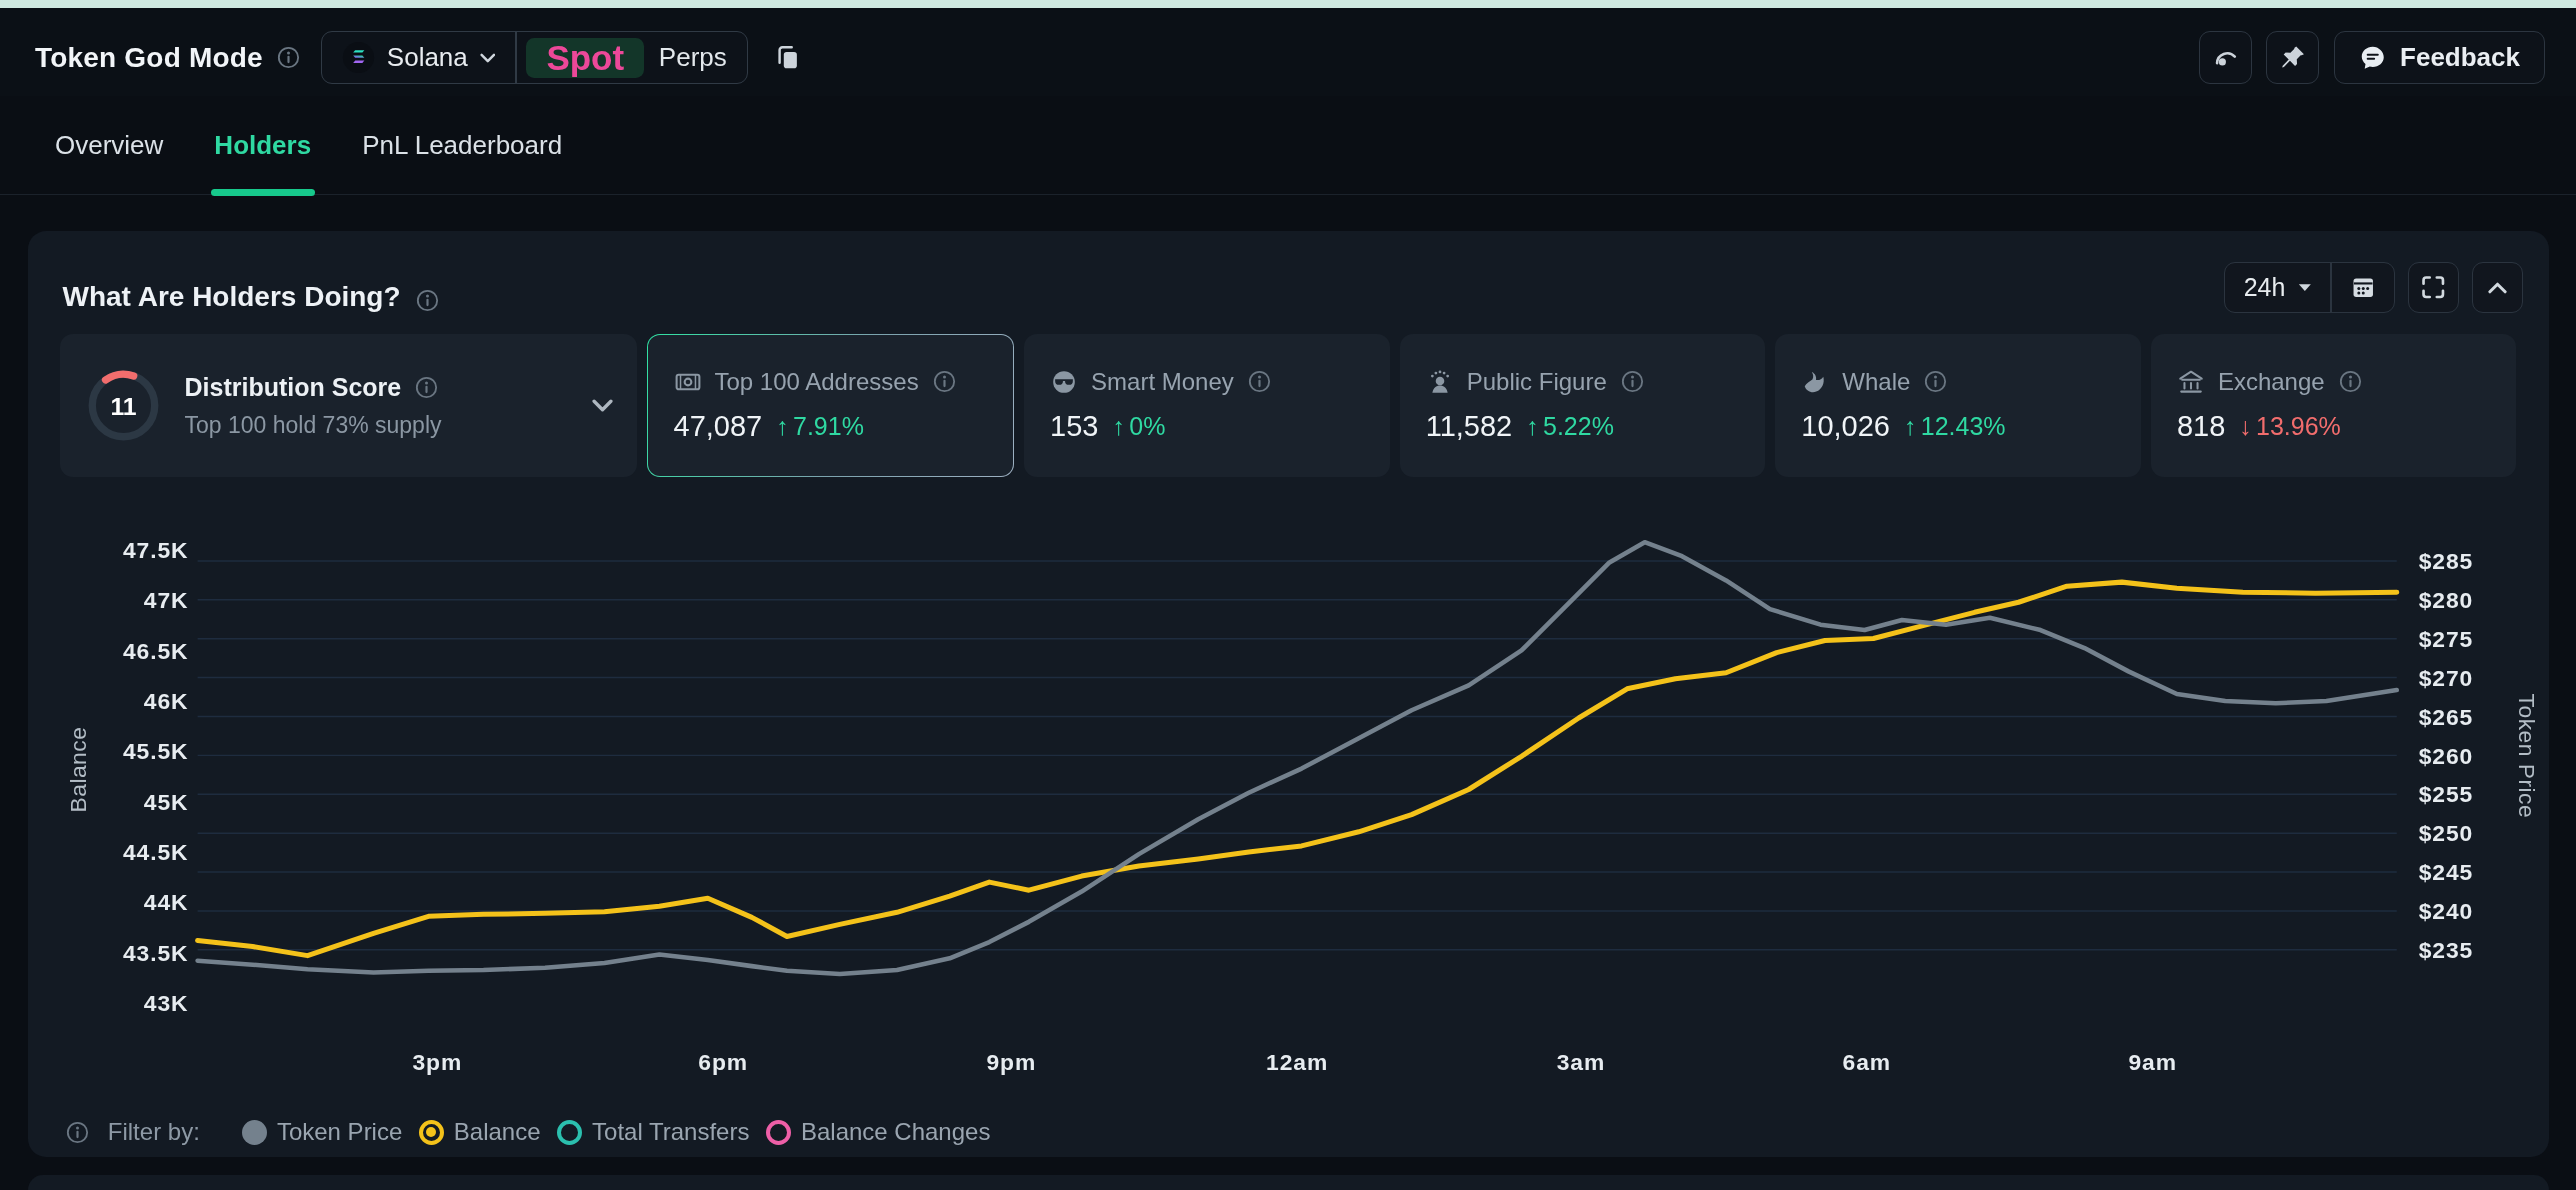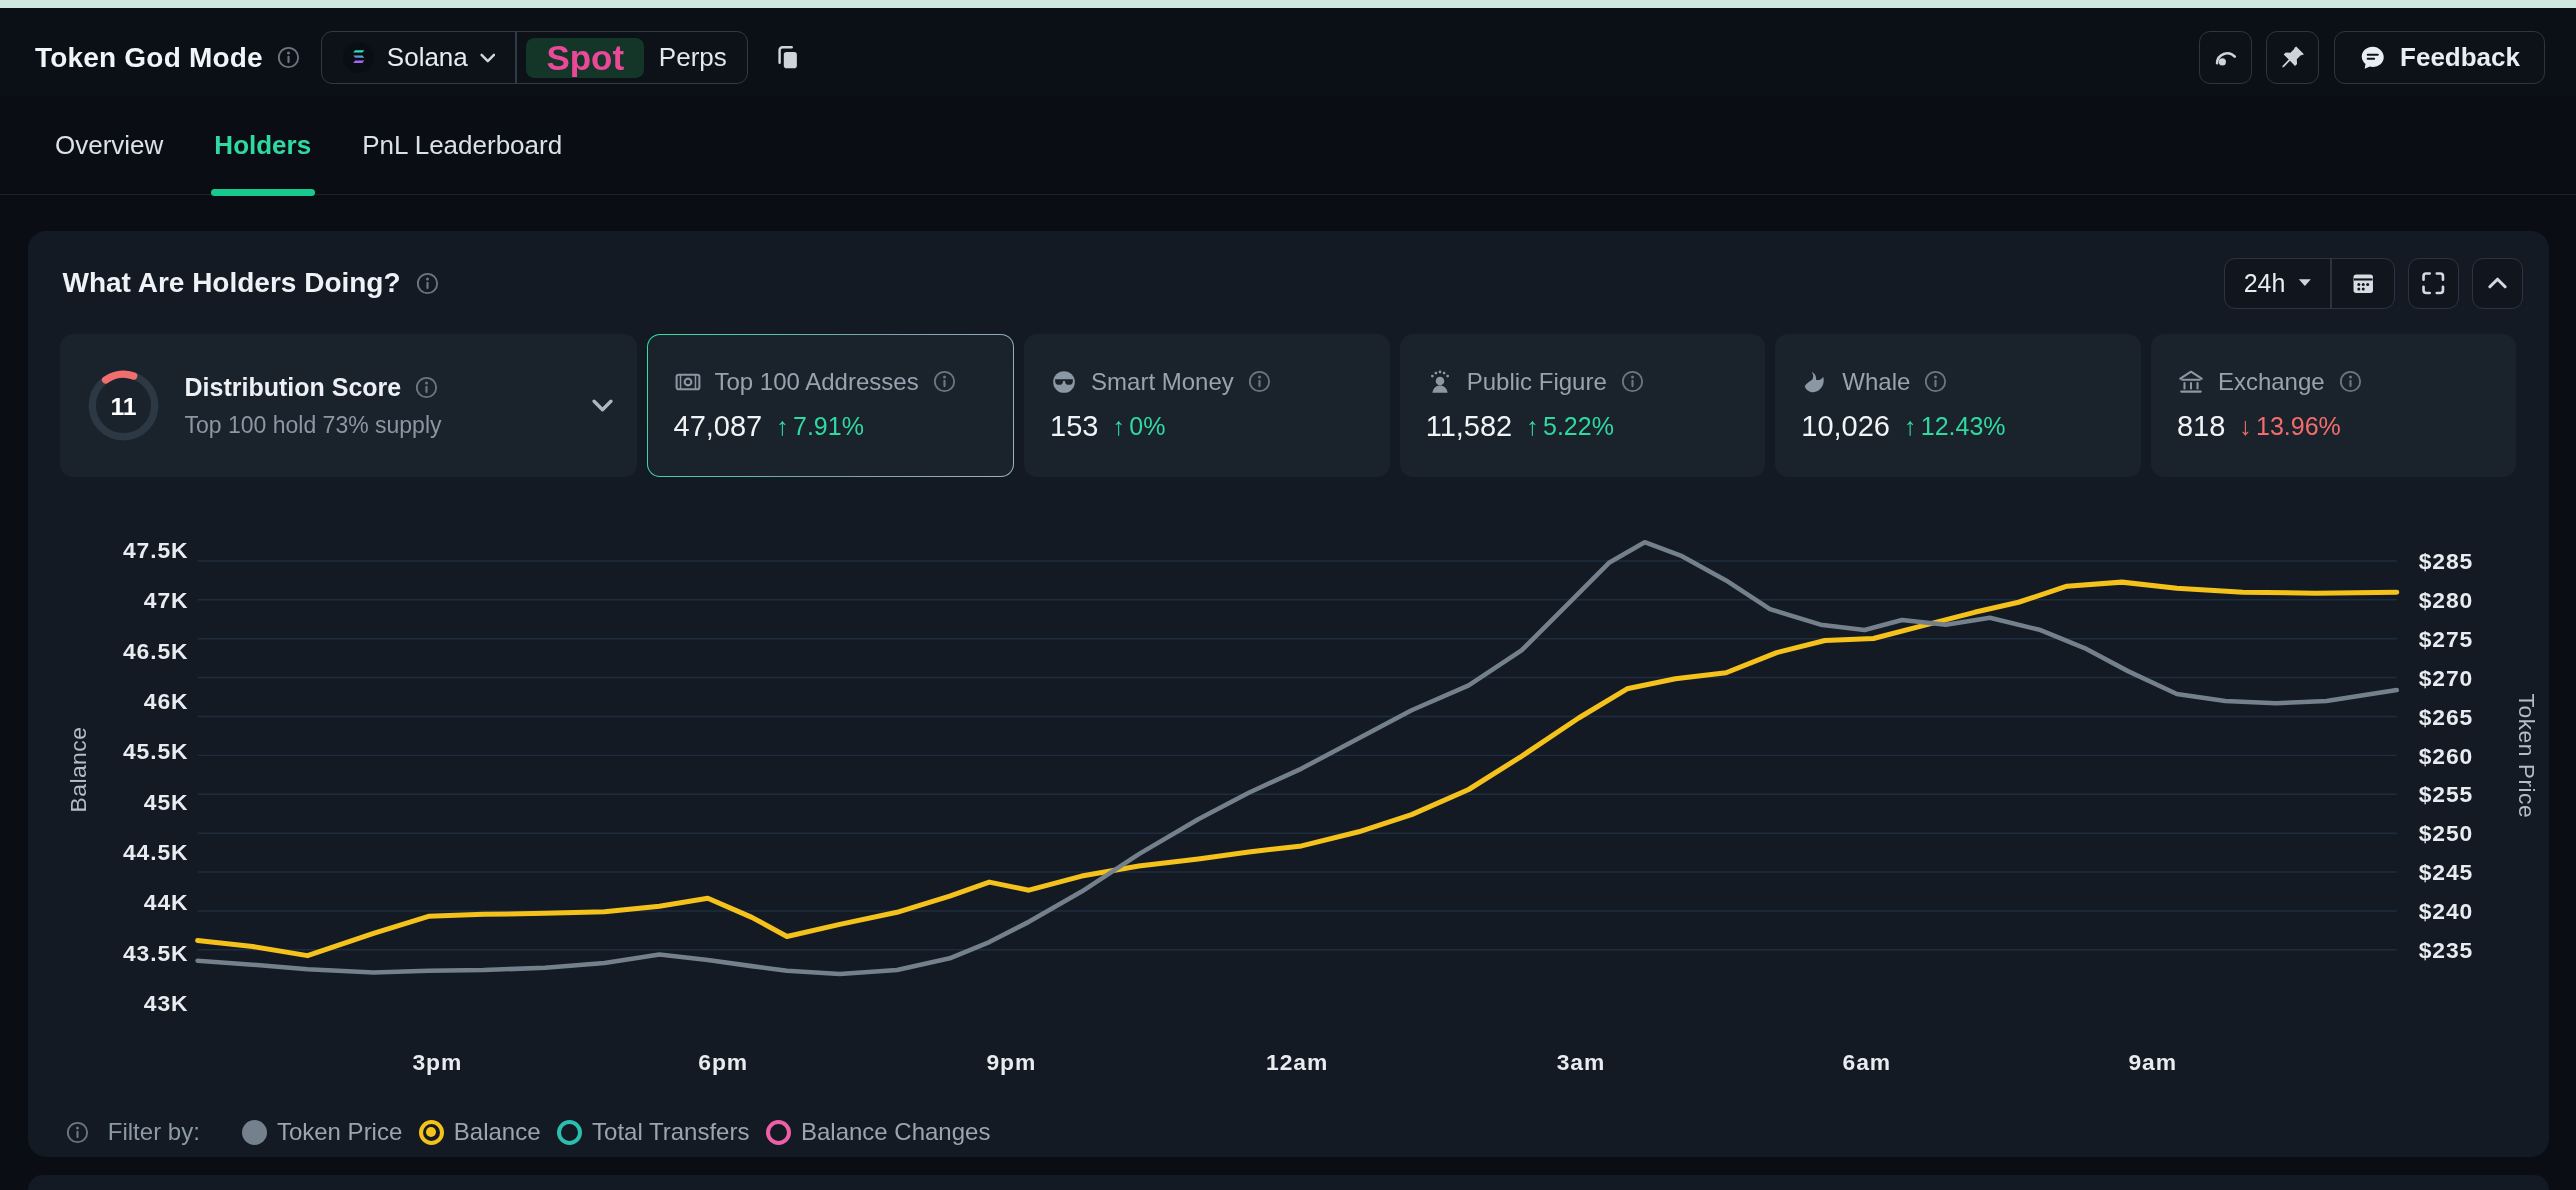--- a/index.html
+++ b/index.html
@@ -33,21 +33,21 @@
   
   .tabbar { position:absolute; left:0; top:96px; width:2576px; height:99px; display:flex; align-items:stretch; padding-left:55px; border-bottom:1.8px solid #1b222b; background:#0a0e14; }
   .tab { position:relative; display:flex; align-items:center; margin-right:51px; cursor:pointer; }
   .tab span { font-size:26px; color:#dbe1e7; font-weight:500; }
   .tab.active span { color:#2fd9a2; font-weight:700; }
   .tab.active::after { content:""; position:absolute; left:-3.7px; right:-3.7px; bottom:-1.8px; height:6.4px; border-radius:3.7px; background:#17c98c; }
 
   
   .panel { position:absolute; left:27.5px; top:231px; width:2521px; height:926px; background:#131a23; border-radius:18.3px; }
   .panel-next { position:absolute; left:27.5px; top:1175px; width:2521px; height:14.6px; background:#131a23; border-radius:18.3px 18.3px 0 0; }
-  .panel-head { position:absolute; left:35px; right:26px; top:22px; height:60px; display:flex; align-items:center; }
+  .panel-head { position:absolute; left:35px; right:26px; top:22px; height:60px; display:flex; align-items:flex-end; }
   .panel-title { font-size:28px; font-weight:700; color:#eef2f6; }
   .ph-info { margin-left:14.6px; }
   .ph-right { margin-left:auto; display:flex; align-items:center; gap:13px; }
   .range-pill { display:flex; align-items:center; height:51px; border:1.8px solid #2b343f; border-radius:11px; background:#11161e; }
   .range-main { display:flex; align-items:center; gap:13px; padding:0 18.3px; cursor:pointer; }
   .range-main span { font-size:25px; color:#e8ecef; font-weight:500; }
   .range-div { width:1.8px; height:51px; background:#2b343f; }
   .range-cal { padding:0 17.4px; display:flex; align-items:center; color:#d6dce2; cursor:pointer; }
   .sq-btn { width:51px; height:51px; display:flex; align-items:center; justify-content:center; border:1.8px solid #2b343f; border-radius:11px; background:#11161e; color:#d2d9df; cursor:pointer; }
 

